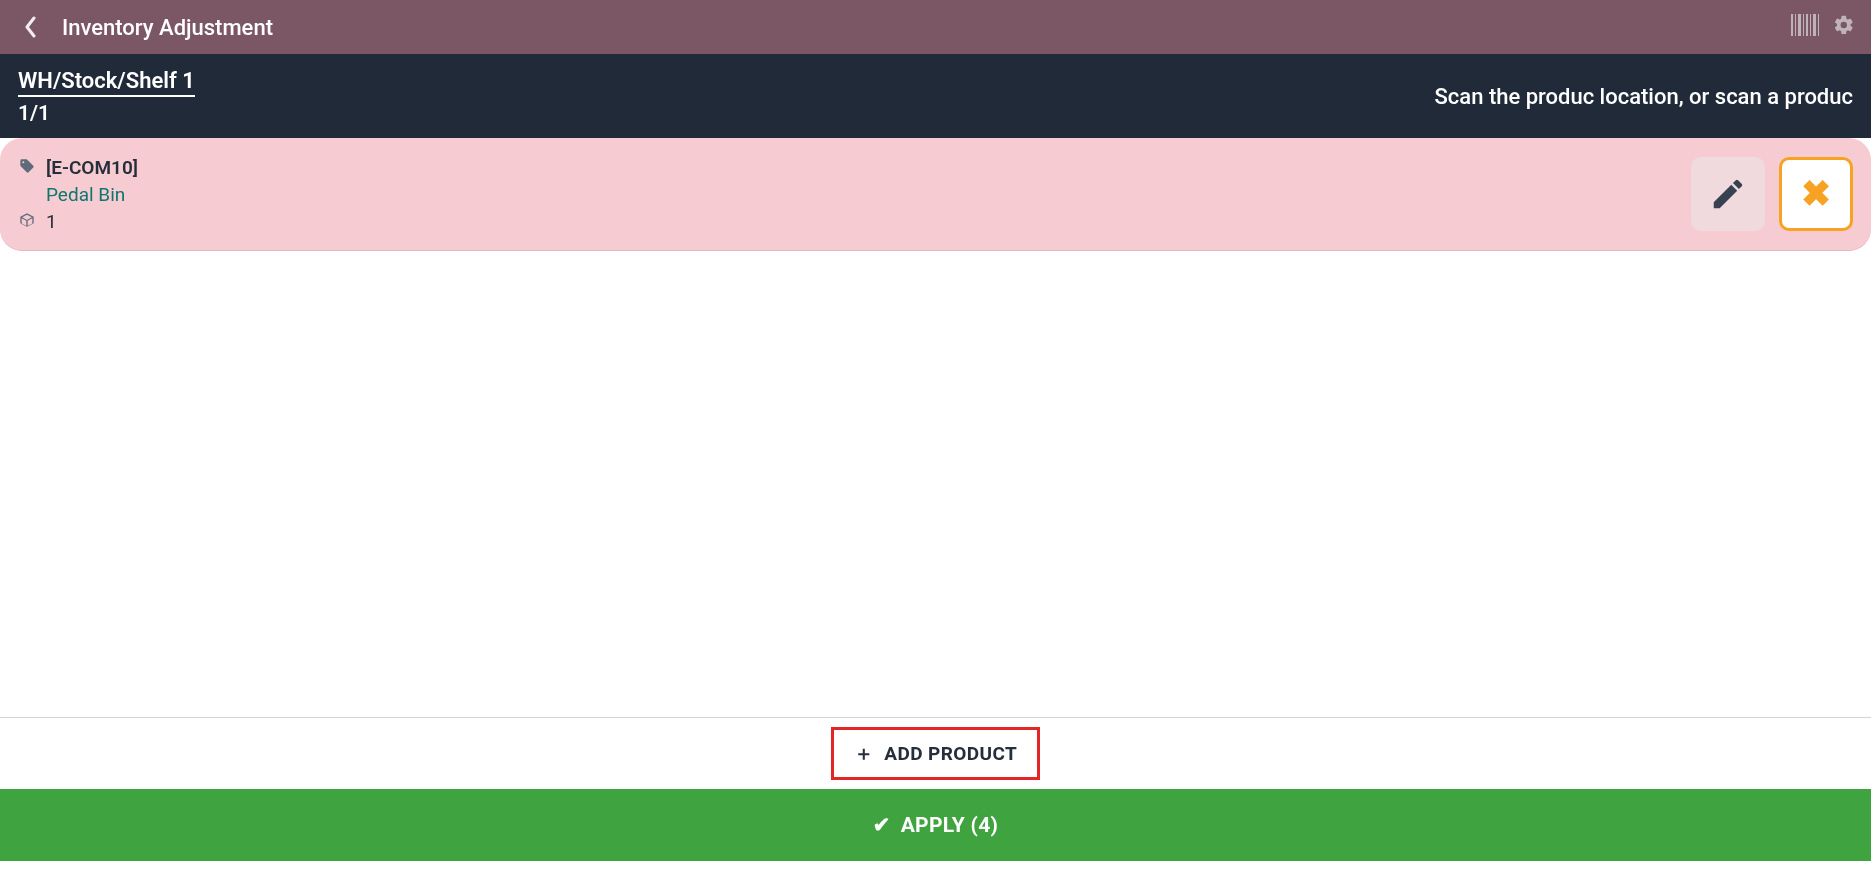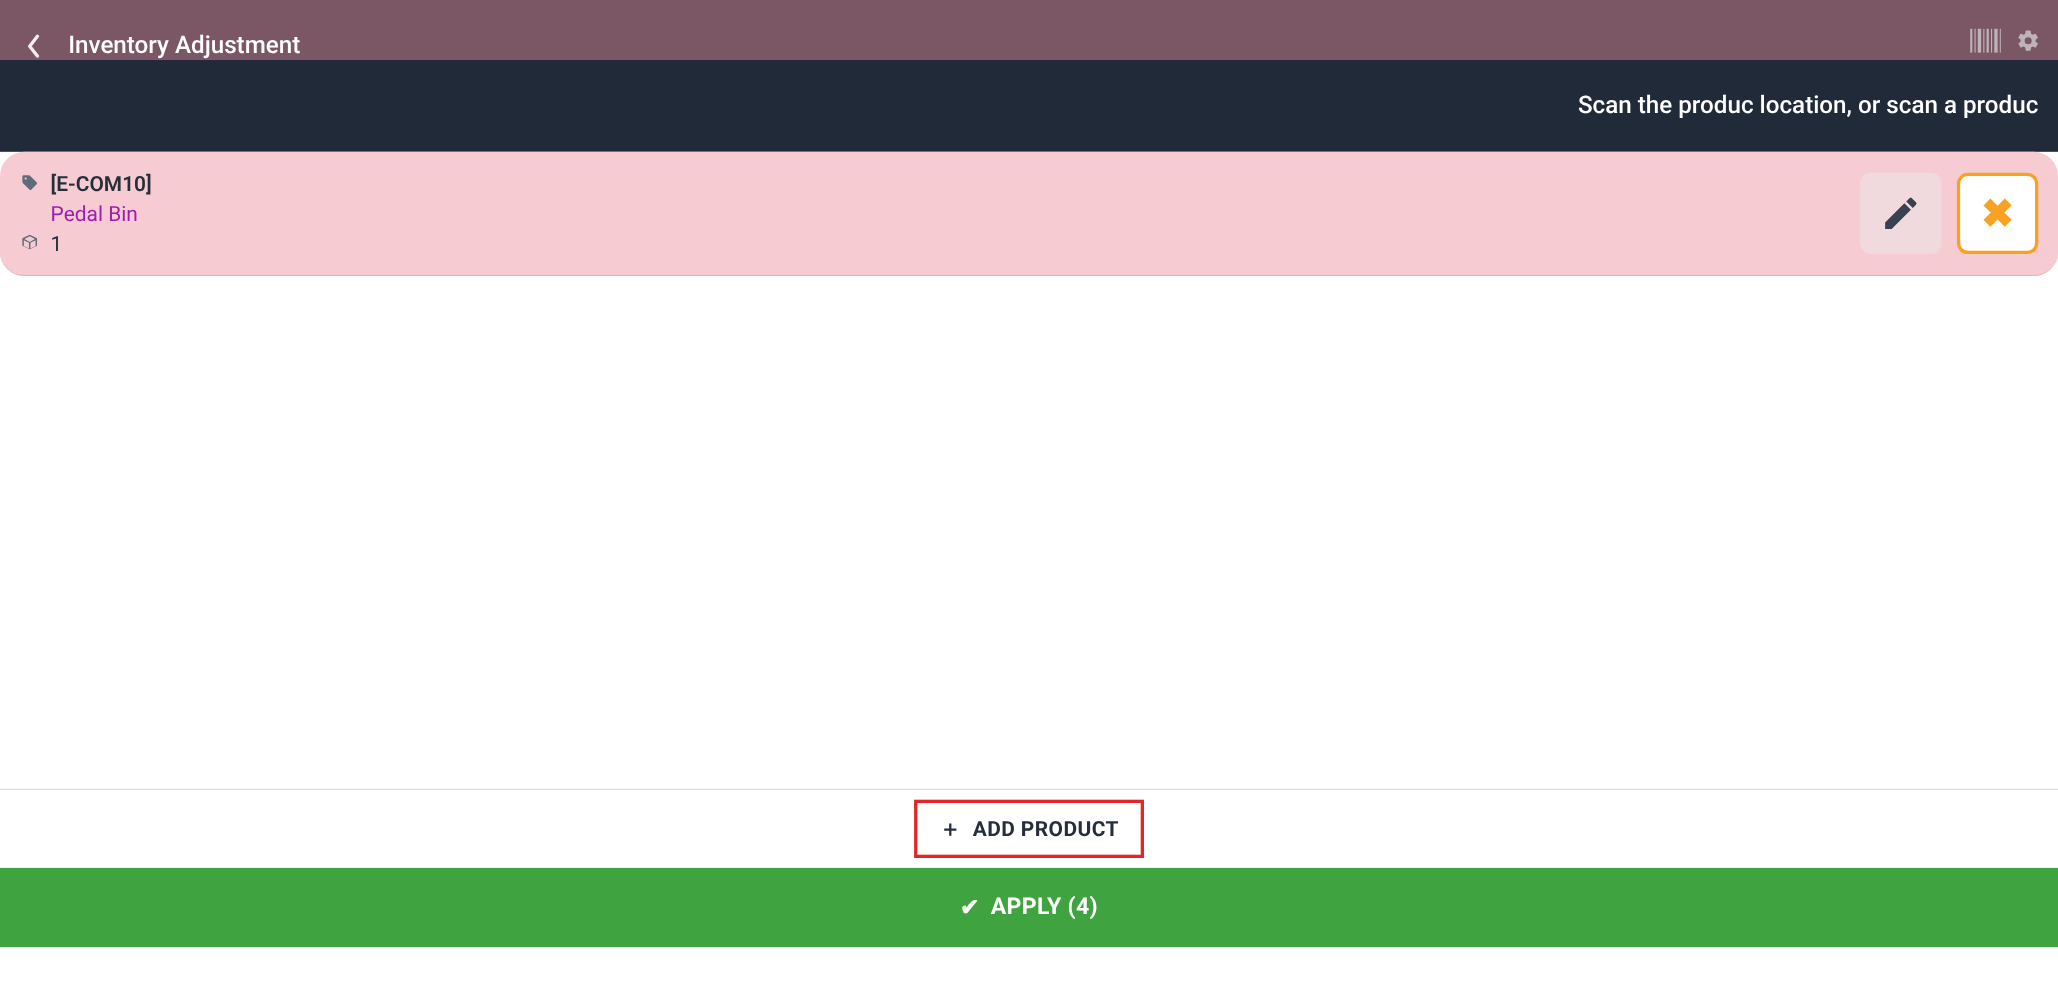--- a/index.html
+++ b/index.html
@@ -12,21 +12,21 @@
     background: #fff;
     width: 1871px;
     height: 893px;
     overflow: hidden;
     position: relative;
   }
   .top-bar {
     background: #7b5766;
     height: 54px;
     display: flex;
-    align-items: flex-end;
+    align-items: center;
     padding: 0 16px;
     color: #fff;
   }
   .back-btn {
     color: #fff;
     font-size: 24px;
     cursor: pointer;
     width: 30px;
     display: flex;
     align-items: center;
@@ -102,21 +102,21 @@
     font-size: 19px;
   }
   .icon-small {
     color: #5f6b7a;
     width: 18px;
     text-align: center;
   }
   .product-name {
     margin-left: 28px;
     font-size: 19px;
-    color: #a21caf;
+    color: #0f766e;
   }
   .product-right {
     margin-left: auto;
     display: flex;
     gap: 14px;
   }
   .square-btn {
     width: 74px;
     height: 74px;
     border-radius: 10px;
@@ -210,20 +210,24 @@
     </div>
     <div class="gear-icon">
       <svg width="22" height="22" viewBox="0 0 24 24">
         <path fill="#bfb3b9" d="M19.14,12.94a7,7,0,0,0,.05-.94,7,7,0,0,0-.05-.94l2.11-1.65a.5.5,0,0,0,.12-.64l-2-3.46a.5.5,0,0,0-.61-.22l-2.49,1a7,7,0,0,0-1.63-.94l-.38-2.65A.5.5,0,0,0,13.77,2H9.77a.5.5,0,0,0-.49.42L8.9,5.07a7,7,0,0,0-1.63.94l-2.49-1a.5.5,0,0,0-.61.22l-2,3.46a.5.5,0,0,0,.12.64L4.4,11a7,7,0,0,0-.05.94,7,7,0,0,0,.05.94L2.29,14.53a.5.5,0,0,0-.12.64l2,3.46a.5.5,0,0,0,.61.22l2.49-1a7,7,0,0,0,1.63.94l.38,2.65a.5.5,0,0,0,.49.42h4a.5.5,0,0,0,.49-.42l.38-2.65a7,7,0,0,0,1.63-.94l2.49,1a.5.5,0,0,0,.61-.22l2-3.46a.5.5,0,0,0-.12-.64ZM11.77,15.5A3.5,3.5,0,1,1,15.27,12,3.5,3.5,0,0,1,11.77,15.5Z"></path>
       </svg>
     </div>
   </div>
 </div>
 
 <div class="sub-bar">
+  <div class="sub-left">
+    <span class="location-path">WH/Stock/Shelf 1</span>
+    <span class="counter">1/1</span>
+  </div>
   <div class="scan-hint">Scan the produc location, or scan a produc</div>
 </div>
 
 <div class="product-row">
   <div class="product-left">
     <div class="prod-line">
       <span class="icon-small">
         <svg width="16" height="16" viewBox="0 0 24 24">
             <path fill="#5f6b7a" d="M21.41,11.58l-9-9A2,2,0,0,0,11,2H4A2,2,0,0,0,2,4v7a2,2,0,0,0,.59,1.42l9,9a2,2,0,0,0,2.83,0l7-7A2,2,0,0,0,21.41,11.58ZM6.5,8A1.5,1.5,0,1,1,8,6.5,1.5,1.5,0,0,1,6.5,8Z"></path>
           </svg>

